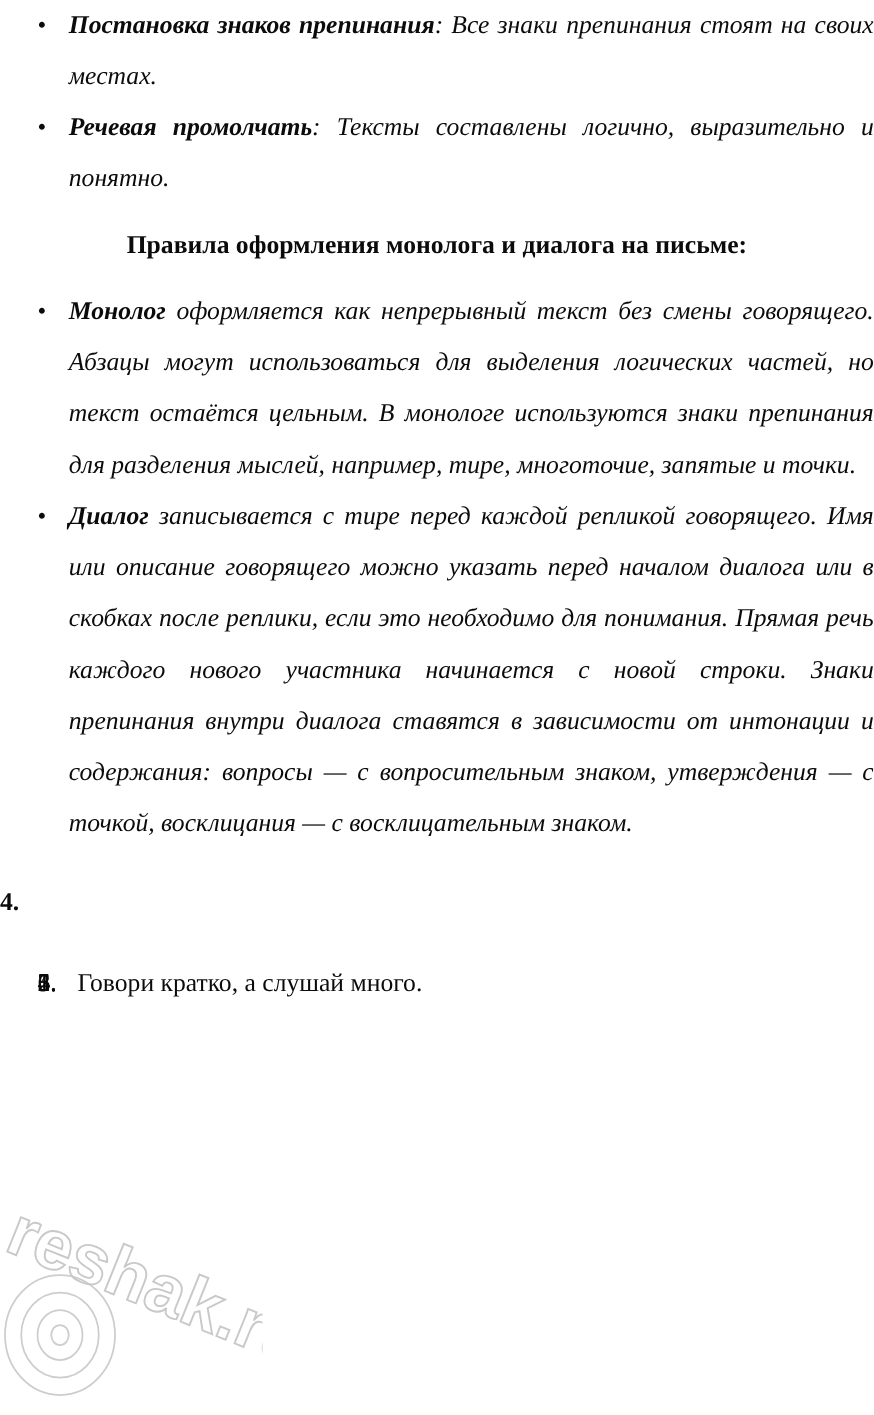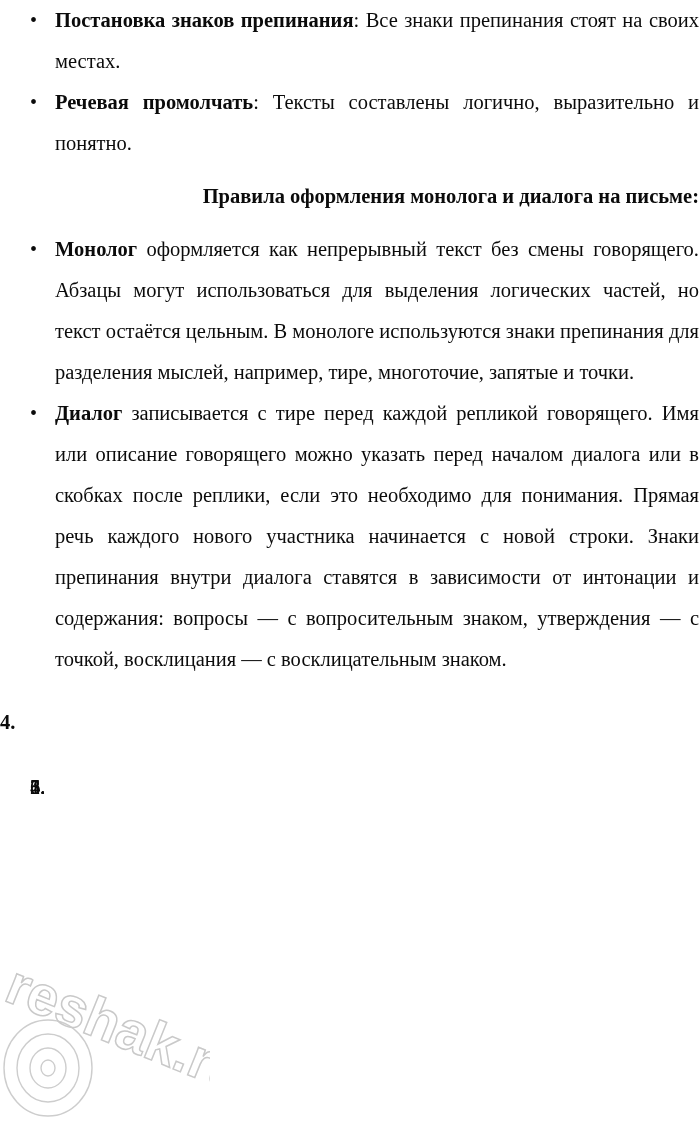--- a/index.html
+++ b/index.html
@@ -60,29 +60,29 @@
     height: 41px;
     line-height: 41px;
     font-size: 20px;
     color: #0b0b0b;
   }
   ul.bullets > li p {
     margin: 0;
     text-align: justify;
     text-justify: inter-word;
   }
-  ul.bullets > li p:last-child { text-align-last: left; }
+  ul.bullets > li p:last-child { text-align-last: left; font-style: italic; }
 
   b, strong { font-weight: bold; }
 
   
   .heading {
     font-weight: bold;
     margin: 0;
-    text-align: right;
+    text-align: center;
   }
 
   .section-number {
     font-weight: bold;
     margin: 0;
     text-align: left;
   }
 
   
   ol.pronums {
@@ -176,17 +176,18 @@
         <span class="num">3.</span>
       </li>
       <li>
         <span class="num">4.</span>
       </li>
       <li>
         <span class="num">5.</span>
       </li>
       <li>
         <span class="num">6.</span>
+        <span>Говори кратко, а слушай много.</span>
       </li>
     </ol>
 
   </div>
 </div>
 
 </body></html>

